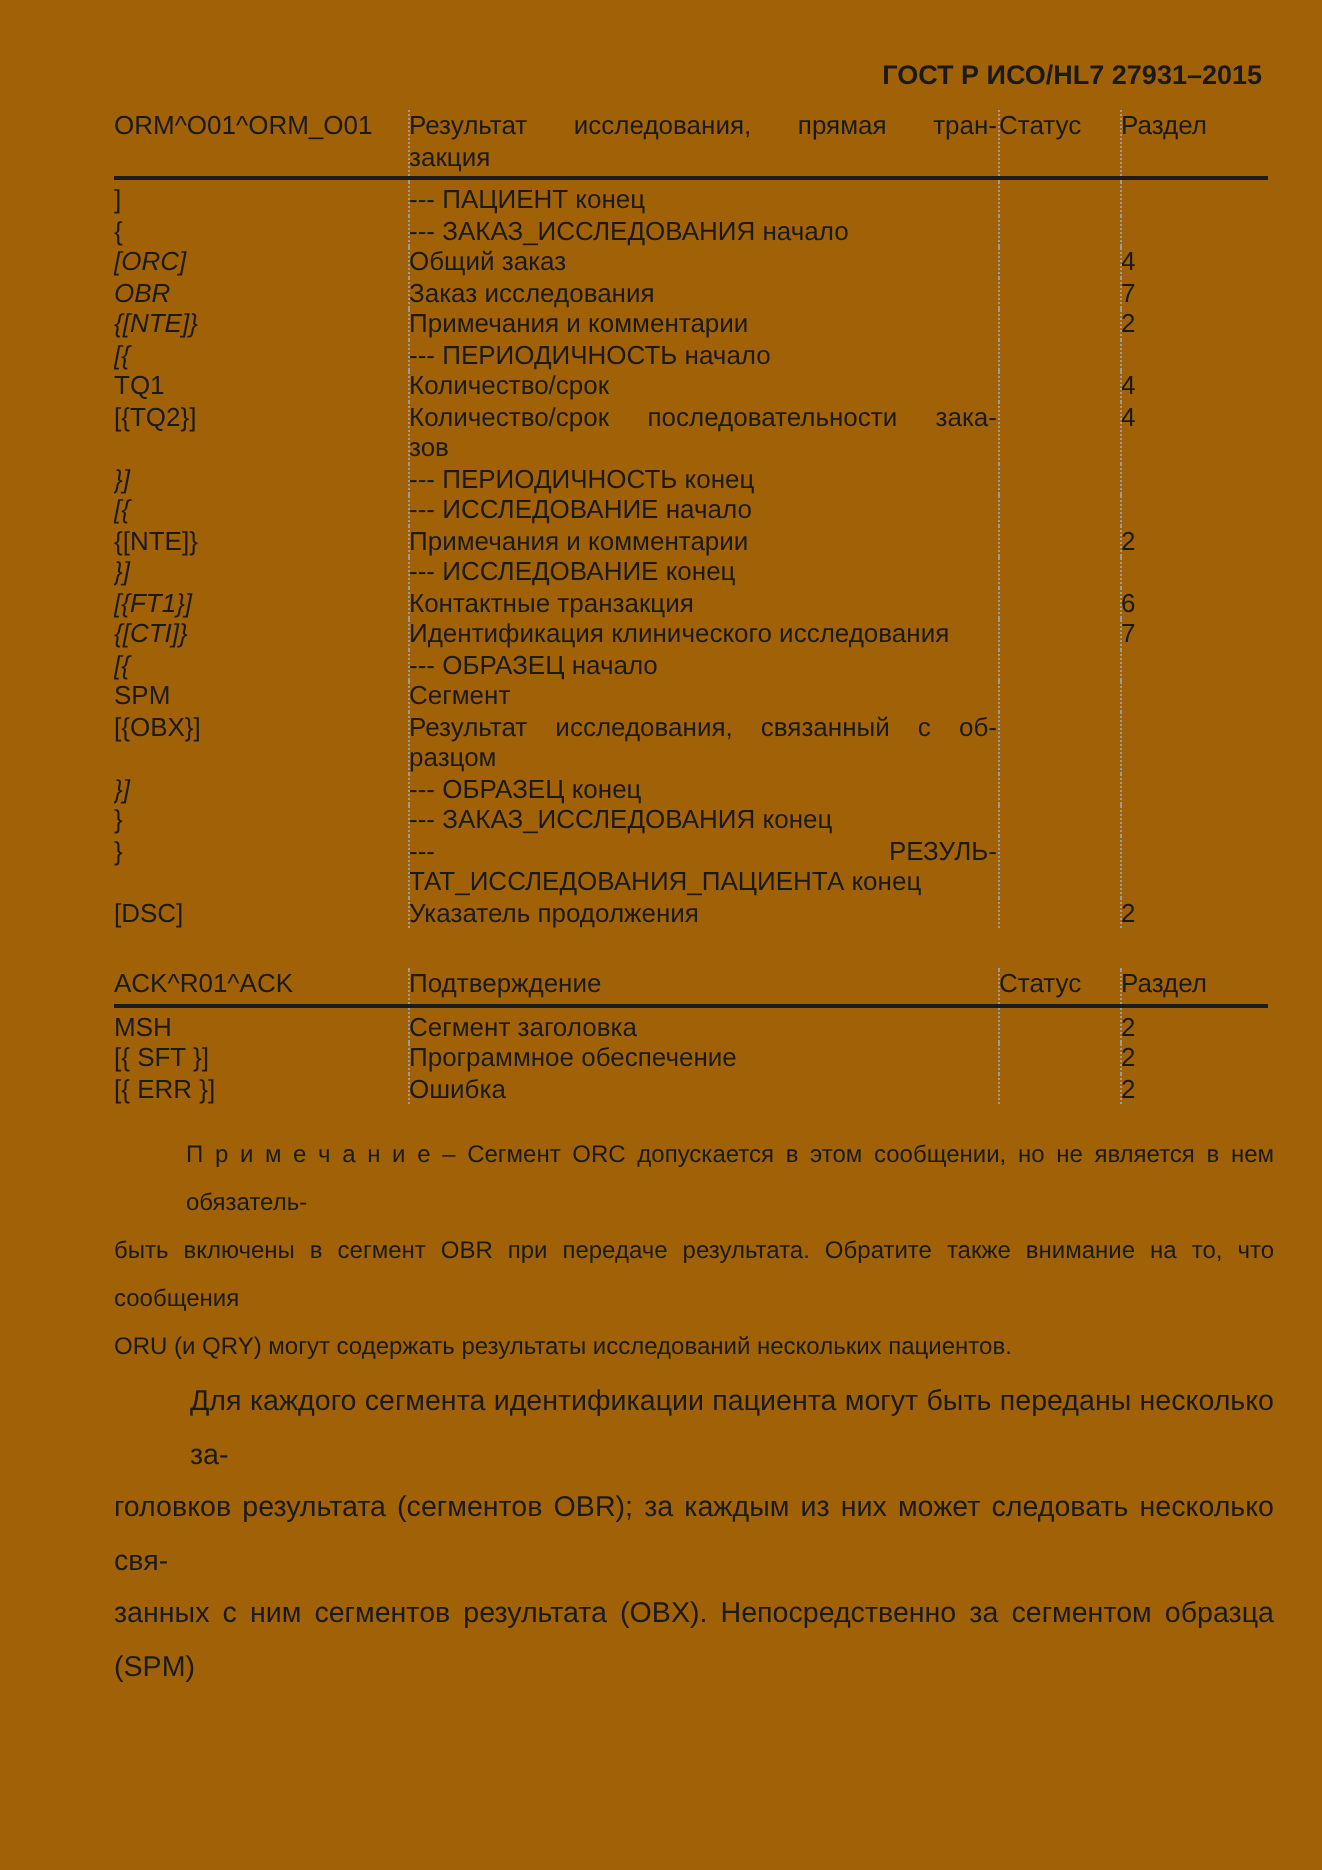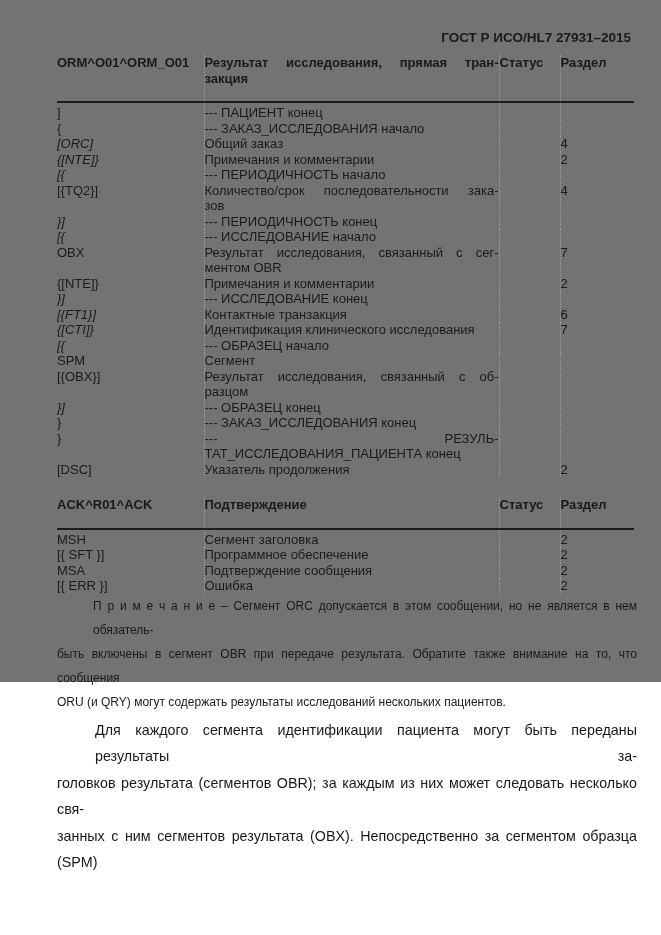--- a/index.html
+++ b/index.html
@@ -3,21 +3,21 @@
 <meta charset="utf-8">
 <style>
   html, body {
     margin: 0; padding: 0;
     background: #ffffff;
     width: 661px; height: 935px;
     overflow: hidden;
     font-family: "Liberation Sans", sans-serif;
     color: #1a1a1a;
   }
-  .page { position: relative; width: 661px; height: 682px; background: #737373; }
+  .page { position: relative; width: 661px; height: 935px; background: #a16207; }
   .content { position: absolute; left: 57px; top: 30px; width: 580px; }
 
   .doc-header {
     text-align: right;
     font-weight: bold;
     font-size: 13.5px;
     padding-right: 6px;
     margin-bottom: 10px;
   }
 
@@ -29,41 +29,41 @@
   }
   table.seg-table.second { margin-top: 20px; }
   .seg-table th, .seg-table td {
     vertical-align: top;
     padding: 0;
     line-height: 15.5px;
     overflow: hidden;
   }
   .seg-table thead th {
     text-align: left;
-    font-weight: bold;
+    font-weight: normal;
     border-bottom: 2px solid #1c1c1c;
-    padding-bottom: 15px;
+    padding-bottom: 2px;
   }
   .seg-table tbody tr:first-child td { padding-top: 2px; }
   .c-code { padding-left: 2px; }
   .c-desc  { border-left: 1px dotted #9c9c9c; padding: 0 5px 0 6px; }
   .c-status{ border-left: 1px dotted #9c9c9c; padding-left: 8px; margin-left: 40px; }
   .c-section{ border-left: 1px dotted #9c9c9c; padding-left: 8px; margin-left: 20px; }
 
   
   .ind0 { padding-left: 2px; }
   .ind1 { padding-left: 11px; }
   .ind2 { padding-left: 20px; font-style: italic; }
   .ind3 { padding-left: 29px; }
   .ind4 { padding-left: 38px; }
 
   .line { white-space: normal; }
   .jline { text-align: justify; text-align-last: justify; }
 
-  .note { }
+  .note { margin-top: 13px; }
   .note .line { font-size: 12px; line-height: 24px; }
   .note .line:first-child { padding-left: 36px; }
 
   .body-para { margin-top: 3px; }
   .body-para .line { font-size: 14.3px; line-height: 26.5px; }
   .body-para .line:first-child { padding-left: 38px; }
 </style>
 </head>
 <body>
 
@@ -109,34 +109,50 @@
   </tr>
           <tr>
     <td class="c-code ind2">[ORC]</td>
     <td class="c-desc">
               <div class="line">Общий заказ</div>
             </td>
     <td class="c-status"></td>
     <td class="c-section">4</td>
   </tr>
           <tr>
+    <td class="c-code ind2">OBR</td>
+    <td class="c-desc">
+              <div class="line">Заказ исследования</div>
+            </td>
+    <td class="c-status"></td>
+    <td class="c-section">7</td>
+  </tr>
+          <tr>
     <td class="c-code ind2">{[NTE]}</td>
     <td class="c-desc">
               <div class="line">Примечания и комментарии</div>
             </td>
     <td class="c-status"></td>
     <td class="c-section">2</td>
   </tr>
           <tr>
     <td class="c-code ind2">[{</td>
     <td class="c-desc">
               <div class="line">--- ПЕРИОДИЧНОСТЬ начало</div>
             </td>
     <td class="c-status"></td>
     <td class="c-section"></td>
+  </tr>
+          <tr>
+    <td class="c-code ind3">TQ1</td>
+    <td class="c-desc">
+              <div class="line">Количество/срок</div>
+            </td>
+    <td class="c-status"></td>
+    <td class="c-section">4</td>
   </tr>
           <tr>
     <td class="c-code ind3">[{TQ2}]</td>
     <td class="c-desc">
               <div class="line jline">Количество/срок последовательности зака-</div>
               <div class="line">зов</div>
             </td>
     <td class="c-status"></td>
     <td class="c-section">4</td>
   </tr>
@@ -148,29 +164,20 @@
     <td class="c-status"></td>
     <td class="c-section"></td>
   </tr>
           <tr>
     <td class="c-code ind2">[{</td>
     <td class="c-desc">
               <div class="line">--- ИССЛЕДОВАНИЕ начало</div>
             </td>
     <td class="c-status"></td>
     <td class="c-section"></td>
-  </tr>
-          <tr>
-    <td class="c-code ind3">OBX</td>
-    <td class="c-desc">
-              <div class="line jline">Результат исследования, связанный с сег-</div>
-              <div class="line">ментом OBR</div>
-            </td>
-    <td class="c-status"></td>
-    <td class="c-section">7</td>
   </tr>
           <tr>
     <td class="c-code ind4">{[NTE]}</td>
     <td class="c-desc">
               <div class="line">Примечания и комментарии</div>
             </td>
     <td class="c-status"></td>
     <td class="c-section">2</td>
   </tr>
           <tr>
@@ -286,44 +293,36 @@
   </tr>
           <tr>
     <td class="c-code ind0">[{ SFT }]</td>
     <td class="c-desc">
               <div class="line">Программное обеспечение</div>
             </td>
     <td class="c-status"></td>
     <td class="c-section">2</td>
   </tr>
           <tr>
-    <td class="c-code ind0">MSA</td>
-    <td class="c-desc">
-              <div class="line">Подтверждение сообщения</div>
-            </td>
-    <td class="c-status"></td>
-    <td class="c-section">2</td>
-  </tr>
-          <tr>
     <td class="c-code ind0">[{ ERR }]</td>
     <td class="c-desc">
               <div class="line">Ошибка</div>
             </td>
     <td class="c-status"></td>
     <td class="c-section">2</td>
   </tr>
         </tbody>
     </table>
 
     <div class="note">
         <div class="line jline">П р и м е ч а н и е  –  Сегмент ORC допускается в этом сообщении, но не является в нем обязатель-</div>
         <div class="line jline">быть включены в сегмент OBR при передаче результата. Обратите также внимание на то, что сообщения</div>
         <div class="line">ORU (и QRY) могут содержать результаты исследований нескольких пациентов.</div>
       </div>
 
     <div class="body-para">
-        <div class="line jline">Для каждого сегмента идентификации пациента могут быть переданы результаты за-</div>
+        <div class="line jline">Для каждого сегмента идентификации пациента могут быть переданы несколько за-</div>
         <div class="line jline">головков результата (сегментов OBR); за каждым из них может следовать несколько свя-</div>
         <div class="line jline">занных с ним сегментов результата (OBX). Непосредственно за сегментом образца (SPM)</div>
       </div>
 
   </div>
 </div>
 
 </body></html>

